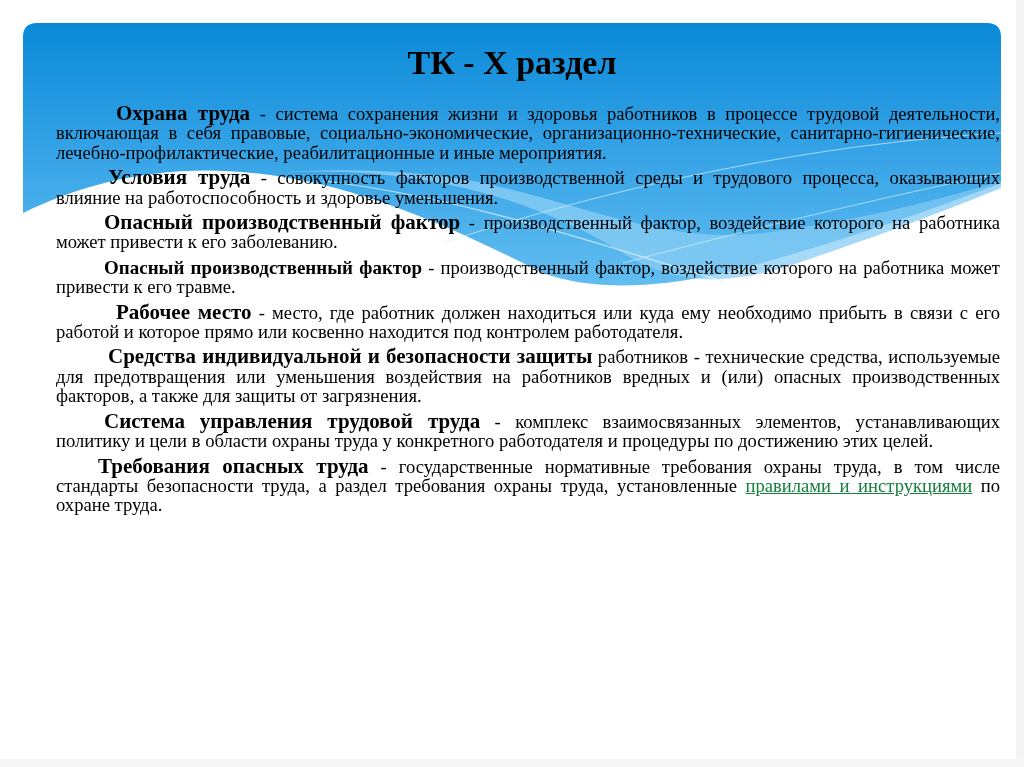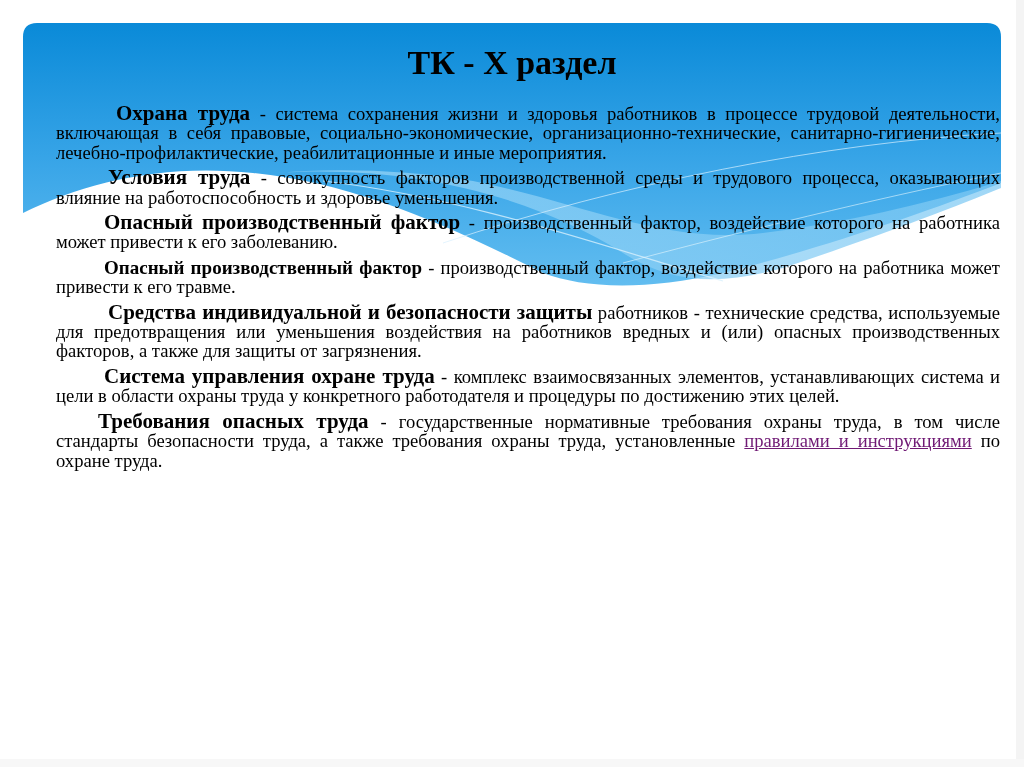--- a/index.html
+++ b/index.html
@@ -70,21 +70,21 @@
     .para .term {
       font-weight: bold;
     }
     .t-lg { font-size: 21px; }
     .t-md { font-size: 19px; }
     .ind1 { text-indent: 60px; }
     .ind2 { text-indent: 52px; }
     .ind3 { text-indent: 48px; }
     .ind4 { text-indent: 42px; }
     .link {
-      color: #701a75;
+      color: #15803d;
       text-decoration: underline;
     }
   </style>
 </head>
 <body>
 
 <div class="slide">
 
   <div class="header-bg">
     <svg width="978" height="275" viewBox="0 0 978 275" xmlns="http://www.w3.org/2000/svg">
@@ -124,27 +124,30 @@
 
     <p class="para ind3">
       <span class="term t-lg">Опасный производственный фактор</span><span> - производственный фактор, воздействие которого на работника может привести к его заболеванию.</span>
     </p>
 
     <p class="para ind3">
       <span class="term t-md">Опасный производственный фактор</span><span> - производственный фактор, воздействие которого на работника может привести к его травме.</span>
     </p>
 
 
+    <p class="para ind1">
+      <span class="term t-lg">Рабочее место</span><span> - место, где работник должен находиться или куда ему необходимо прибыть в связи с его работой и которое прямо или косвенно находится под контролем работодателя.</span>
+    </p>
 
     <p class="para ind2">
       <span class="term t-lg">Средства индивидуальной и безопасности защиты</span><span> работников - технические средства, используемые для предотвращения или уменьшения воздействия на работников вредных и (или) опасных производственных факторов, а также для защиты от загрязнения.</span>
     </p>
 
     <p class="para ind3">
-      <span class="term t-lg">Система управления охране труда</span><span> - комплекс взаимосвязанных элементов, устанавливающих система и цели в области охраны труда у конкретного работодателя и процедуры по достижению этих целей.</span>
+      <span class="term t-lg">Система управления трудовой труда</span><span> - комплекс взаимосвязанных элементов, устанавливающих политику и цели в области охраны труда у конкретного работодателя и процедуры по достижению этих целей.</span>
     </p>
 
     <p class="para ind4">
-      <span class="term t-lg">Требования опасных труда</span><span> - государственные нормативные требования охраны труда, в том числе стандарты безопасности труда, а также требования охраны труда, установленные </span><a class="link">правилами и инструкциями</a><span> по охране труда.</span>
+      <span class="term t-lg">Требования опасных труда</span><span> - государственные нормативные требования охраны труда, в том числе стандарты безопасности труда, а раздел требования охраны труда, установленные </span><a class="link">правилами и инструкциями</a><span> по охране труда.</span>
     </p>
 
   </div>
 </div>
 
 </body></html>

